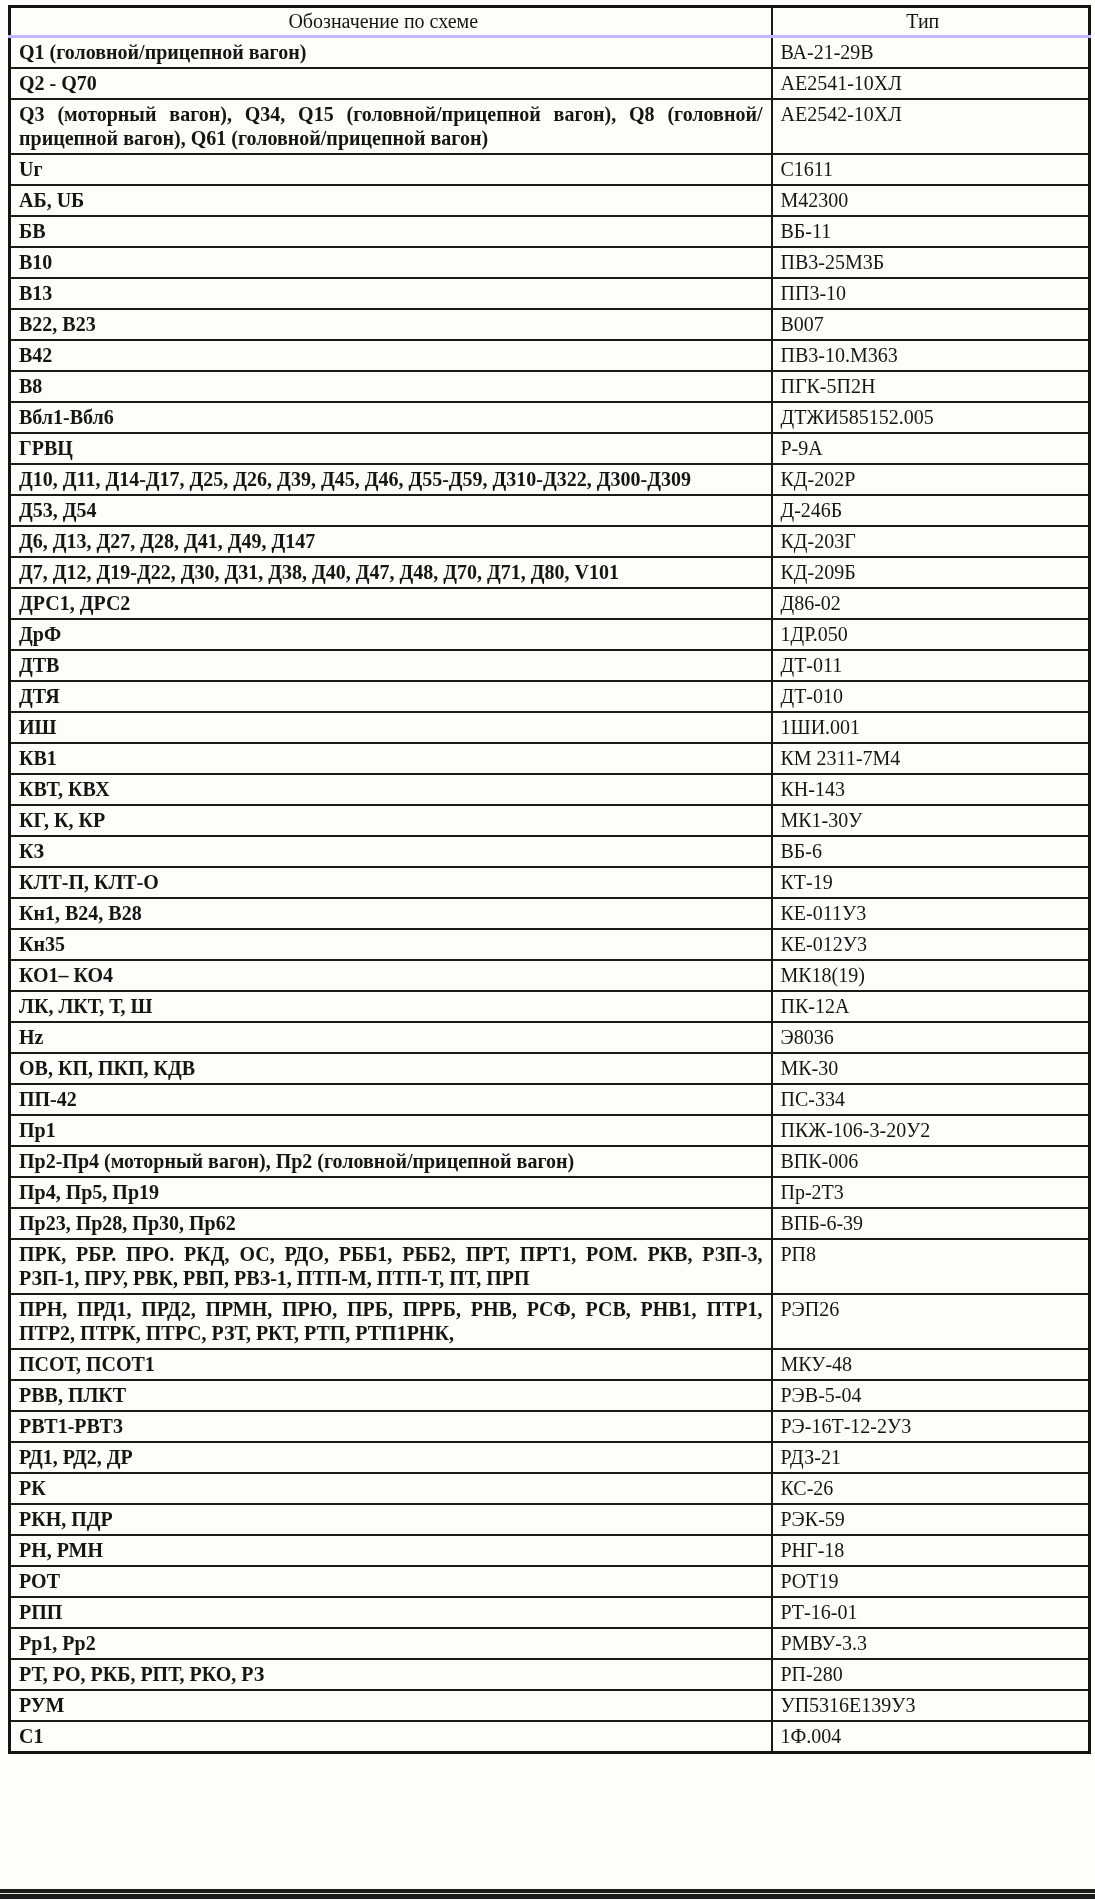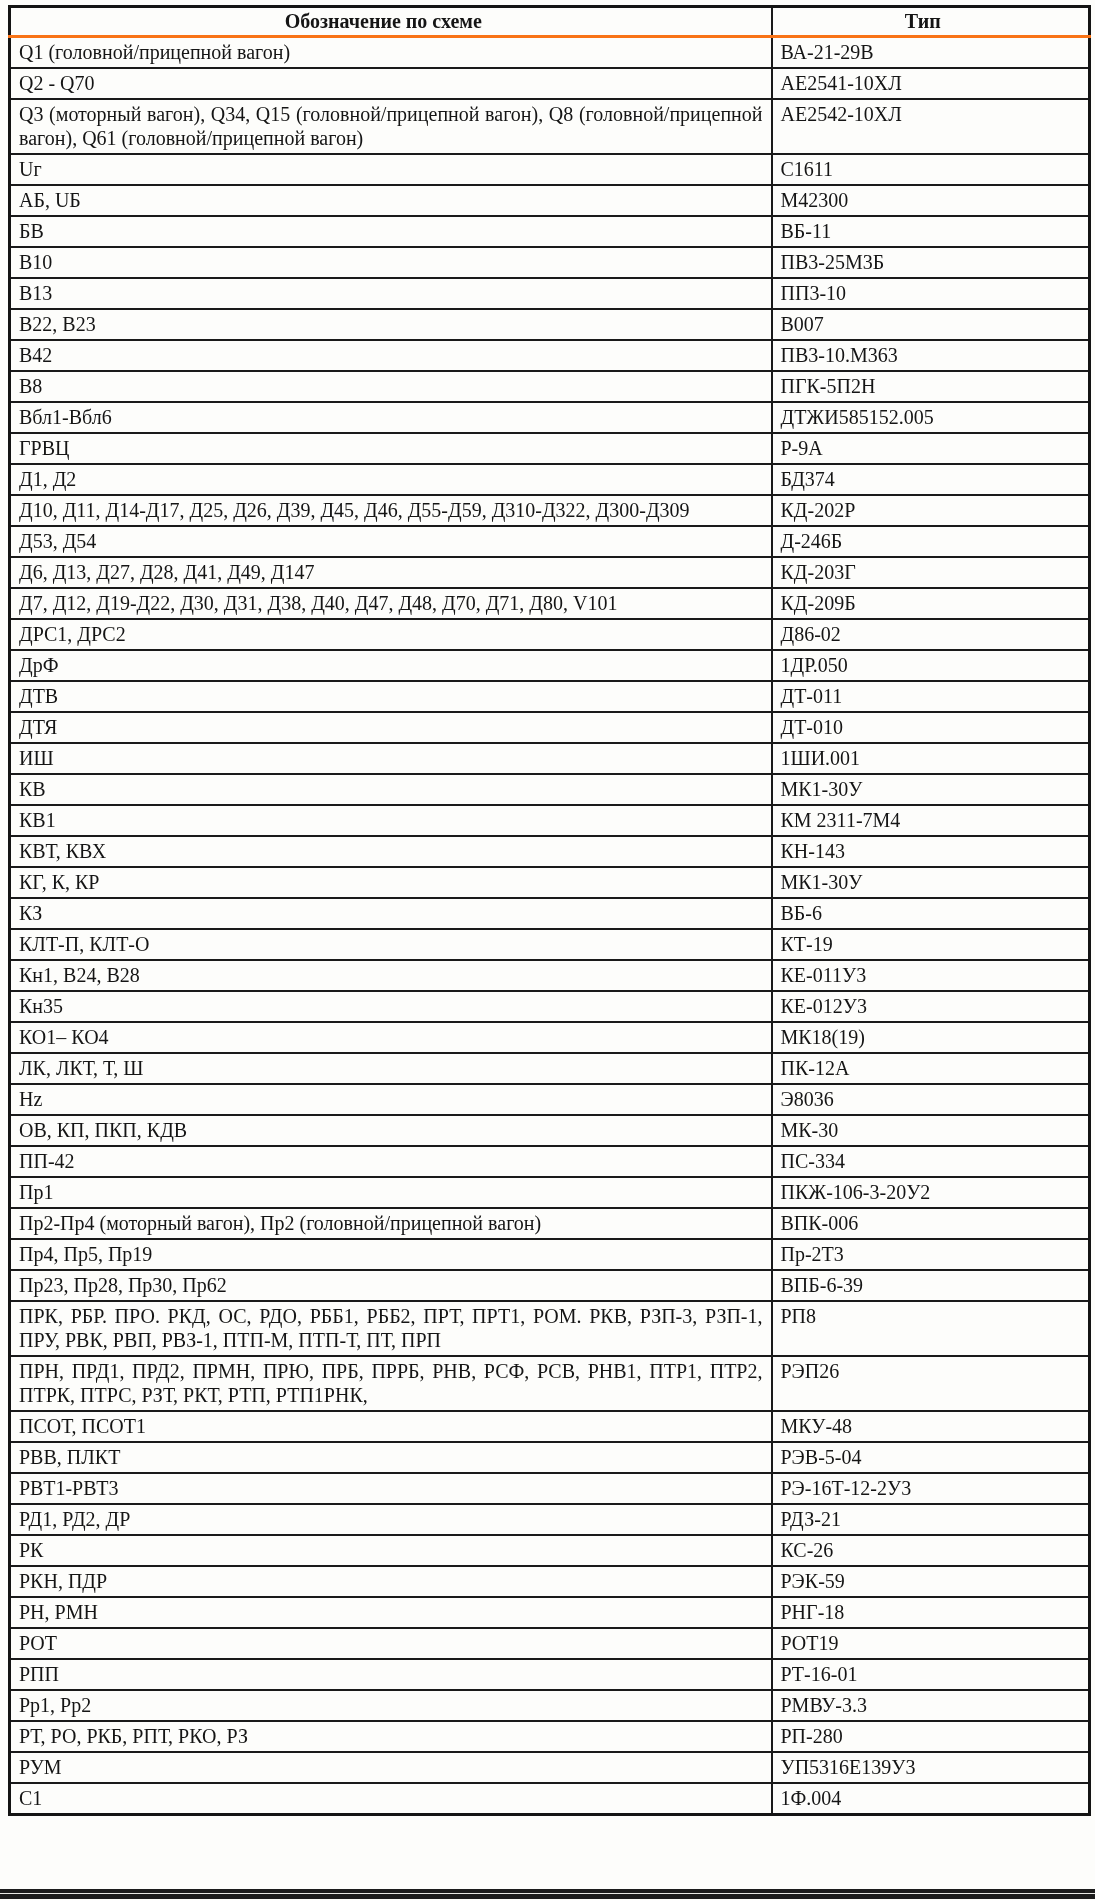--- a/index.html
+++ b/index.html
@@ -32,29 +32,30 @@
   .spec-table td {
     border: 2px solid #1a1a1a;
     color: #151515;
     font-size: 20px;
     line-height: 24px;
     padding: 2px 8px 3px 8px;
     vertical-align: top;
     overflow: hidden;
   }
   .spec-table th {
-    font-weight: bold;
+    font-weight: normal;
     text-align: center;
     padding: 1px 19px 2px 4px;
-    border-bottom: 3px solid #f97316;
+    border-bottom: 3px solid #c4b5fd;
   }
   col.col-designation { width: 762px; }
   col.col-type { width: 318px; }
   td.designation-cell {
     text-align: justify;
+    font-weight: bold;
   }
   td.type-cell {
     text-align: left;
   }
   .bottom-rule {
     position: absolute;
     left: 0;
     width: 1095px;
     bottom: 1px;
     height: 10px;
@@ -128,24 +129,20 @@
   </tr>
         <tr>
     <td class="designation-cell">Вбл1-Вбл6</td>
     <td class="type-cell">ДТЖИ585152.005</td>
   </tr>
         <tr>
     <td class="designation-cell">ГРВЦ</td>
     <td class="type-cell">Р-9А</td>
   </tr>
         <tr>
-    <td class="designation-cell">Д1, Д2</td>
-    <td class="type-cell">БД374</td>
-  </tr>
-        <tr>
     <td class="designation-cell">Д10, Д11, Д14-Д17, Д25, Д26, Д39, Д45, Д46, Д55-Д59, Д310-Д322, Д300-Д309</td>
     <td class="type-cell">КД-202Р</td>
   </tr>
         <tr>
     <td class="designation-cell">Д53, Д54</td>
     <td class="type-cell">Д-246Б</td>
   </tr>
         <tr>
     <td class="designation-cell">Д6, Д13, Д27, Д28, Д41, Д49, Д147</td>
     <td class="type-cell">КД-203Г</td>
@@ -168,24 +165,20 @@
   </tr>
         <tr>
     <td class="designation-cell">ДТЯ</td>
     <td class="type-cell">ДТ-010</td>
   </tr>
         <tr>
     <td class="designation-cell">ИШ</td>
     <td class="type-cell">1ШИ.001</td>
   </tr>
         <tr>
-    <td class="designation-cell">КВ</td>
-    <td class="type-cell">МК1-30У</td>
-  </tr>
-        <tr>
     <td class="designation-cell">КВ1</td>
     <td class="type-cell">КМ 2311-7М4</td>
   </tr>
         <tr>
     <td class="designation-cell">КВТ, КВХ</td>
     <td class="type-cell">КН-143</td>
   </tr>
         <tr>
     <td class="designation-cell">КГ, К, КР</td>
     <td class="type-cell">МК1-30У</td>

